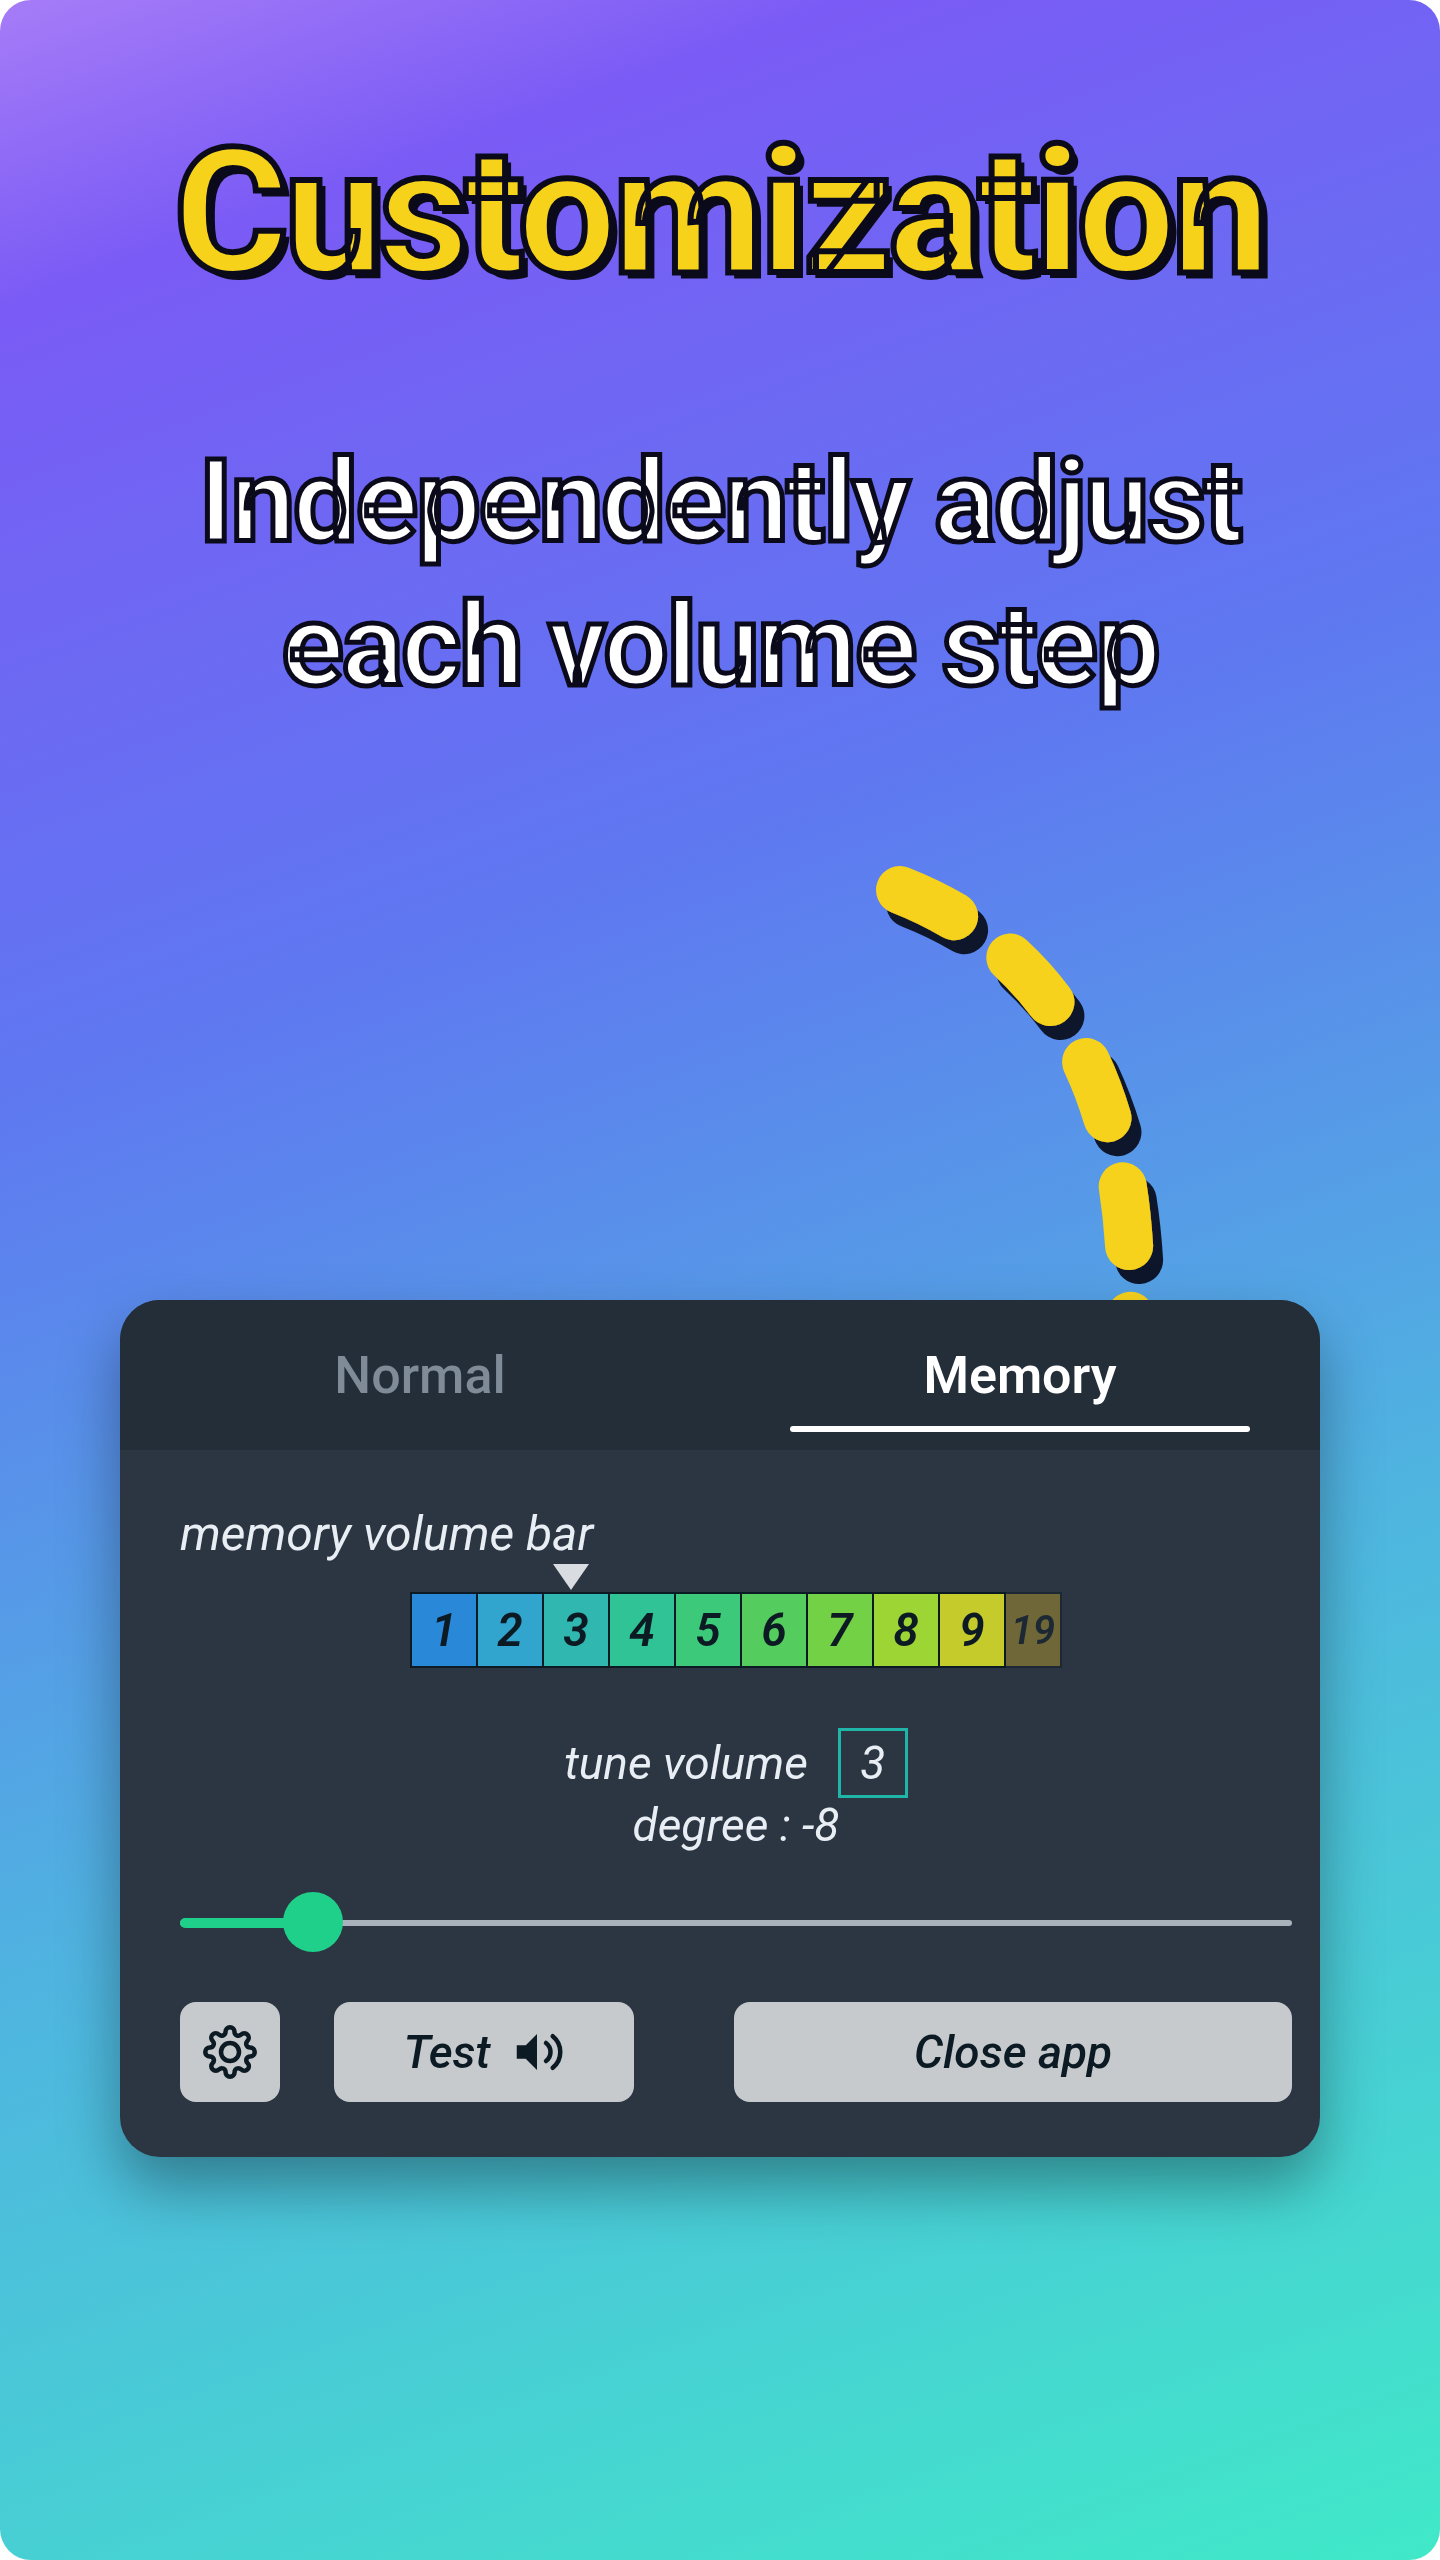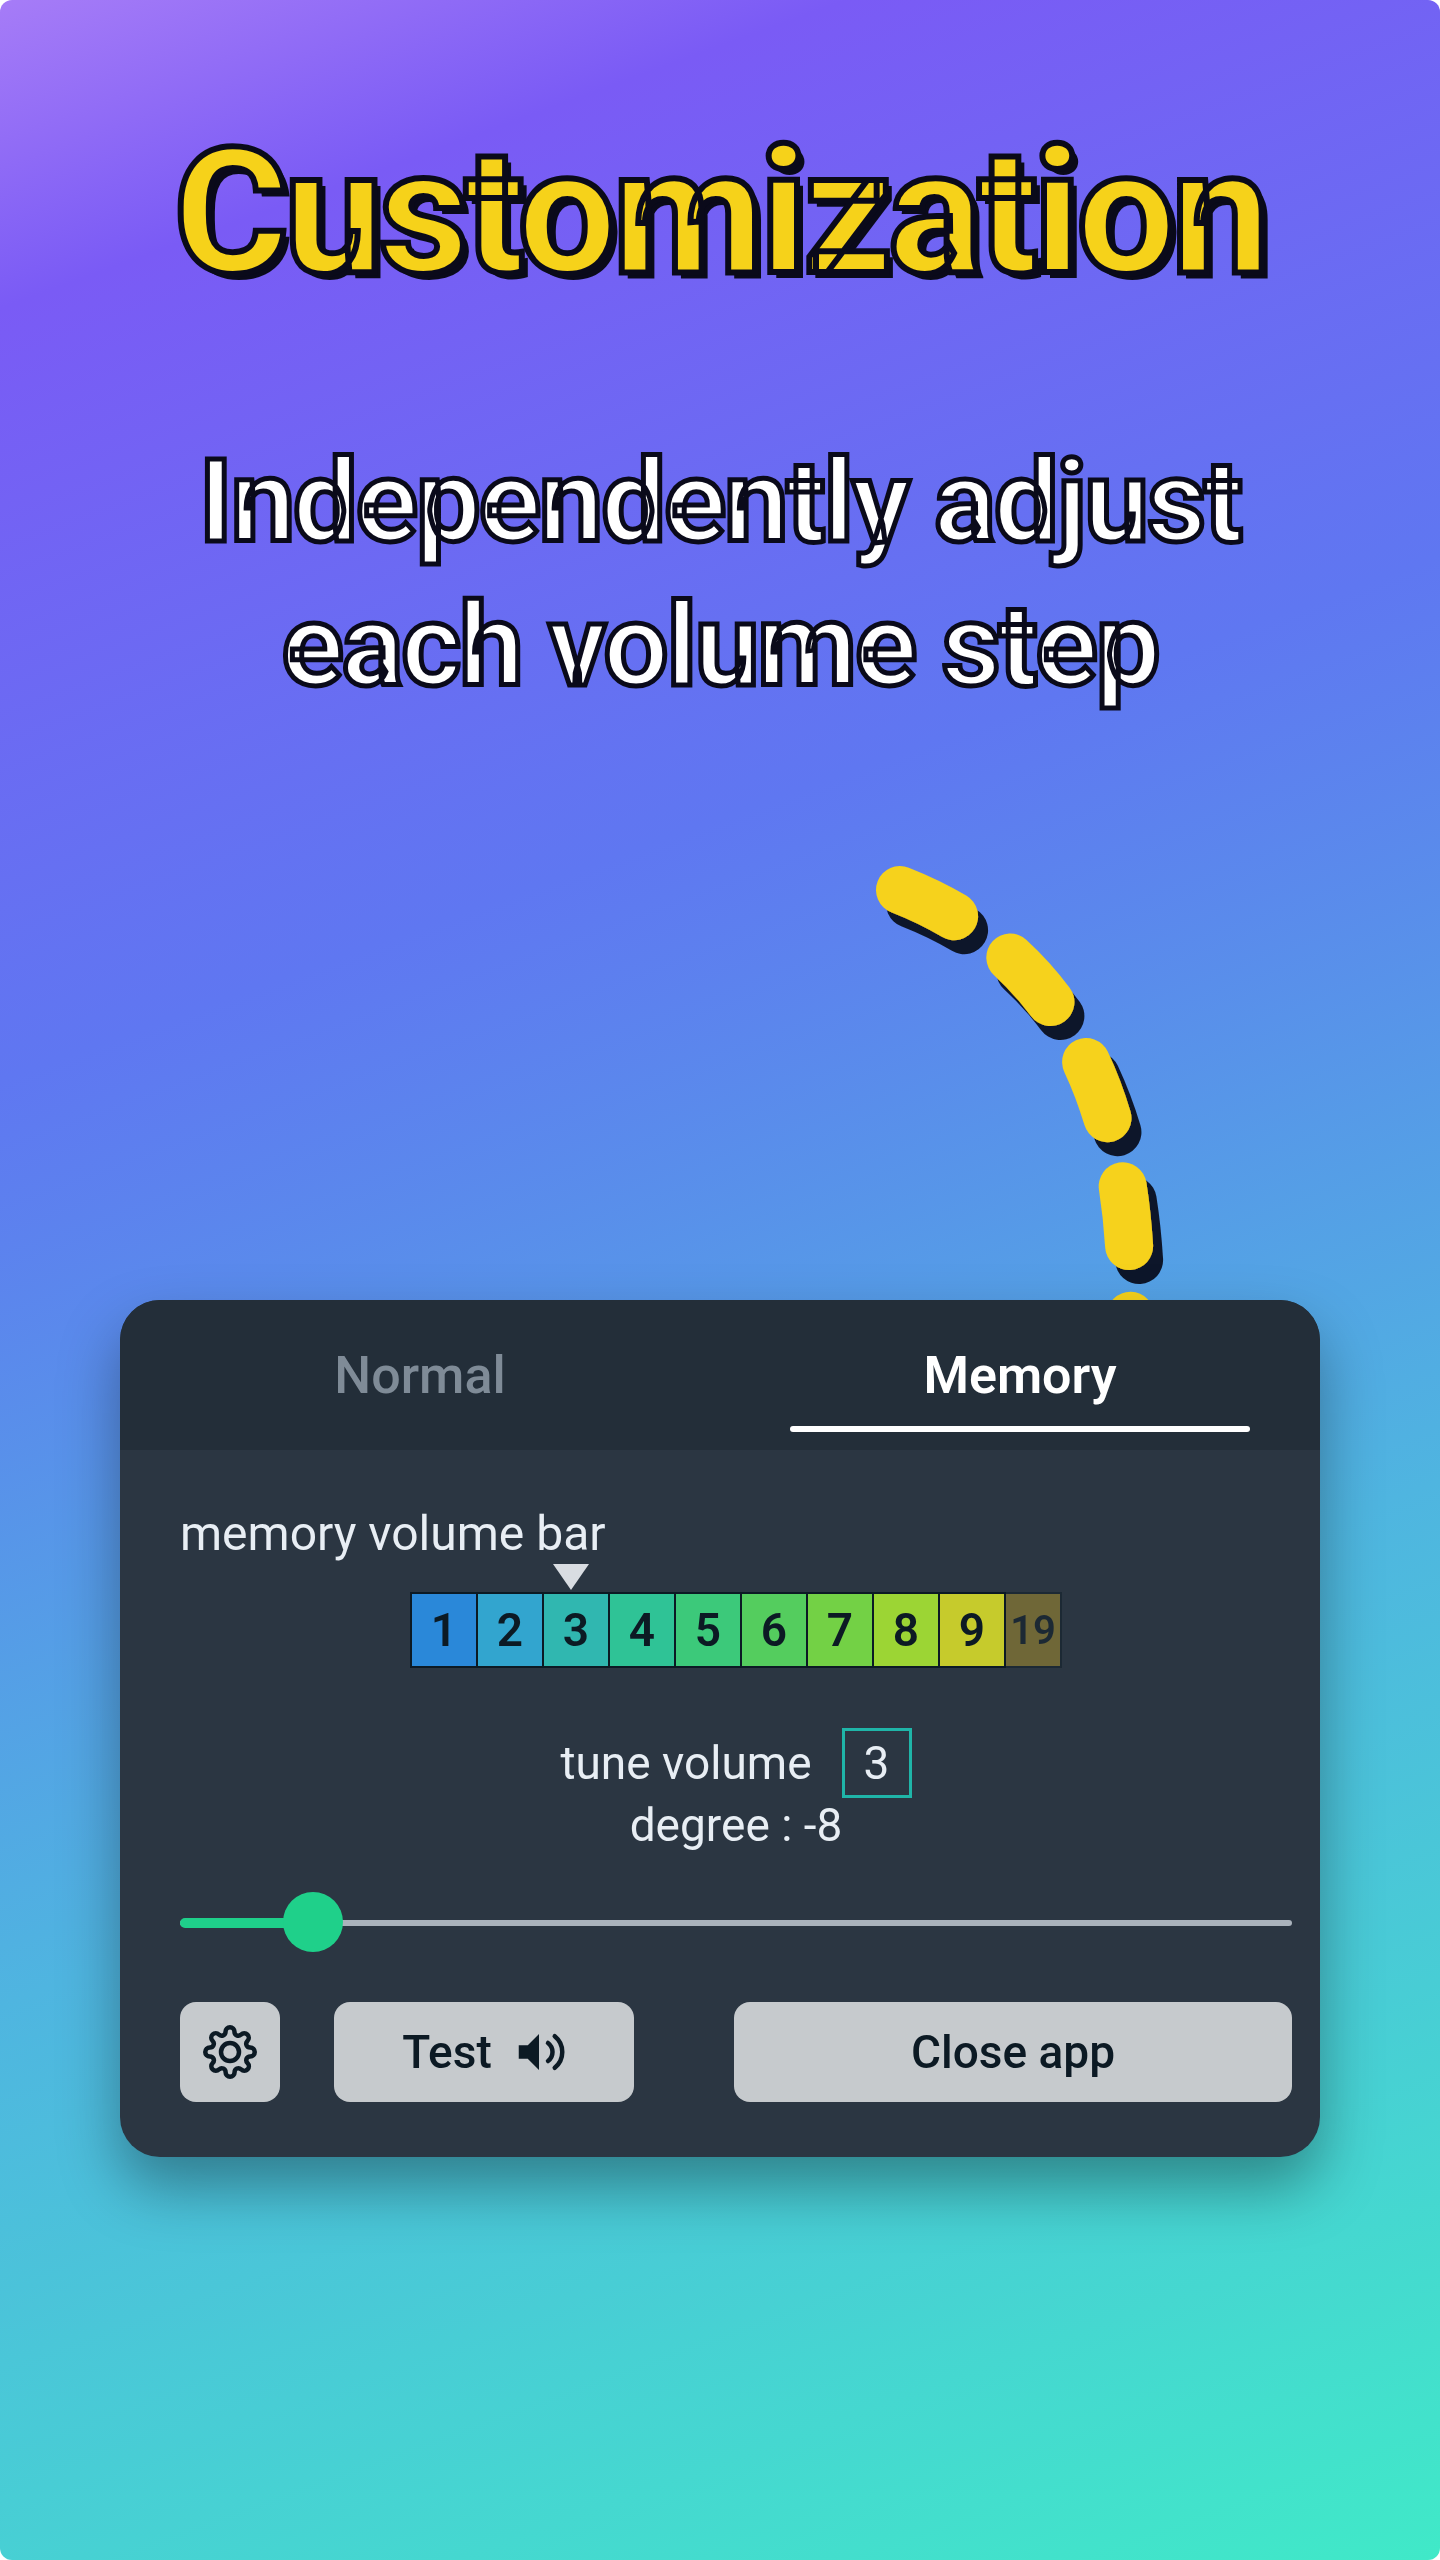--- a/index.html
+++ b/index.html
@@ -7,21 +7,21 @@
   body {
     font-family: 'Segoe UI', -apple-system, Roboto, sans-serif;
     overflow: hidden;
   }
   .screen {
     width: 1440px;
     height: 2560px;
     position: relative;
     background: linear-gradient(135deg, #36c6d7 0%, #6a7bf0 40%, #8a4ef8 100%);
     background: linear-gradient(160deg, #a67cf7 0%, #7a5bf5 10%, #5f77f1 35%, #4fb5e0 65%, #40e9c8 100%);
-    border-radius: 12px;
+    border-radius: 31px;
     overflow: hidden;
   }
   .headline {
     position: absolute;
     top: 110px;
     left: 0; right: 0;
     text-align: center;
     font-size: 175px;
     font-weight: 800;
     letter-spacing: -4px;
@@ -94,20 +94,21 @@
     position: absolute;
     bottom: 18px;
     left: 70px; right: 70px;
     height: 6px;
     background: #ffffff;
     border-radius: 3px;
   }
   .panel-body {
     padding: 55px 28px 55px 60px;
     color: #e8eef4;
+    font-style: italic;
   }
   .label {
     font-size: 48px;
     font-weight: 400;
     margin-bottom: 30px;
   }
   .volume-bar-row {
     display: flex;
     justify-content: center;
     position: relative;

